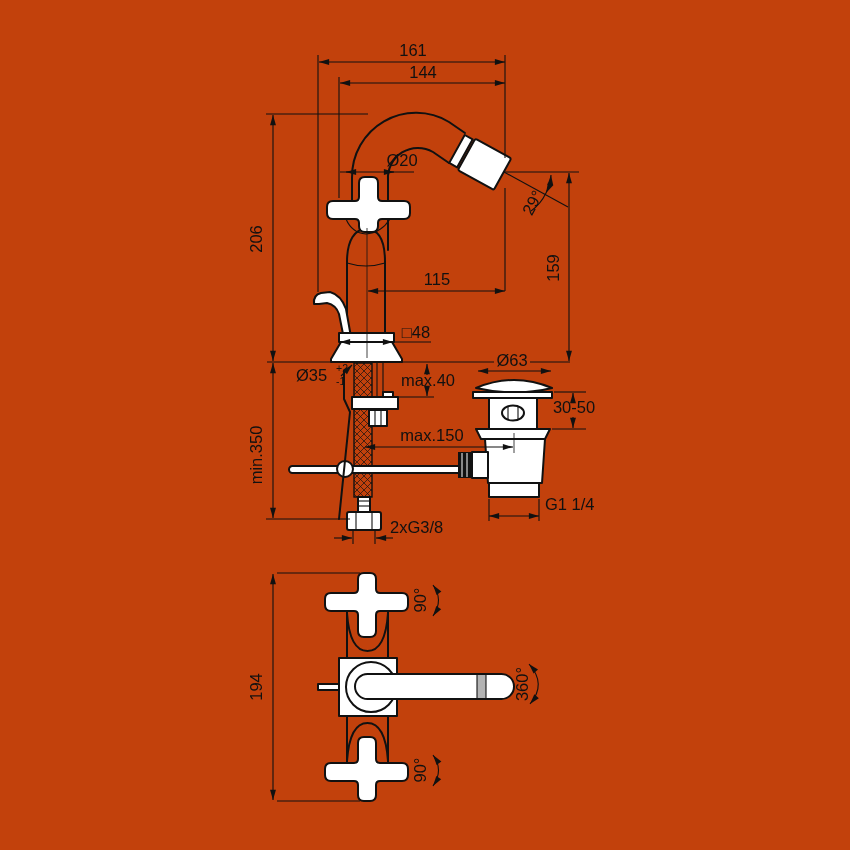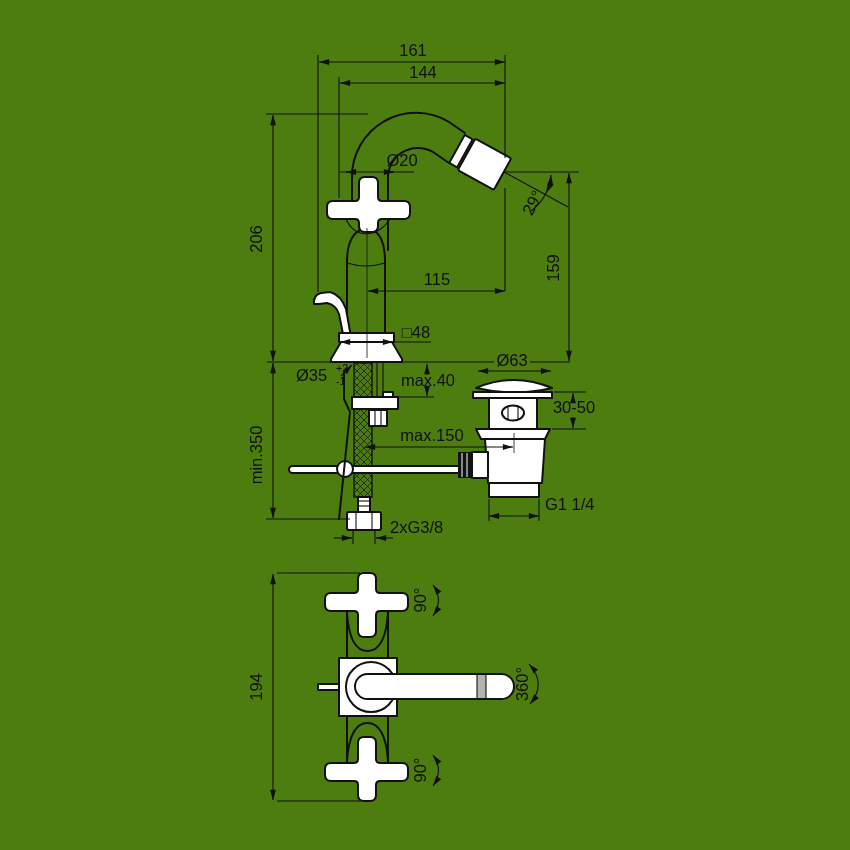--- a/index.html
+++ b/index.html
@@ -1,16 +1,16 @@
 <!DOCTYPE html>
 <html><head>
 <meta charset="utf-8">
 <style>
   html,body{margin:0;padding:0;background:#ffffff;}
-  .drawing{width:850px;height:850px;background:#4d7c0f;position:relative;overflow:hidden;}
+  .drawing{width:850px;height:850px;background:#c2410c;position:relative;overflow:hidden;}
   svg{display:block;}
   svg text{font-family:"Liberation Sans","DejaVu Sans",sans-serif;fill:#111;}
   .dim{font-size:16.5px;text-anchor:middle;}
   .dimL{font-size:16.5px;text-anchor:start;}
   .tol{font-size:10.5px;text-anchor:start;}
   .part{fill:none;stroke:#111;stroke-width:2;stroke-linejoin:round;stroke-linecap:round;}
   .partf{fill:#ffffff;stroke:#111;stroke-width:2;stroke-linejoin:round;}
   .thin{fill:none;stroke:#111;stroke-width:1.1;}
   .thinner{fill:none;stroke:#111;stroke-width:0.8;}
 </style>

